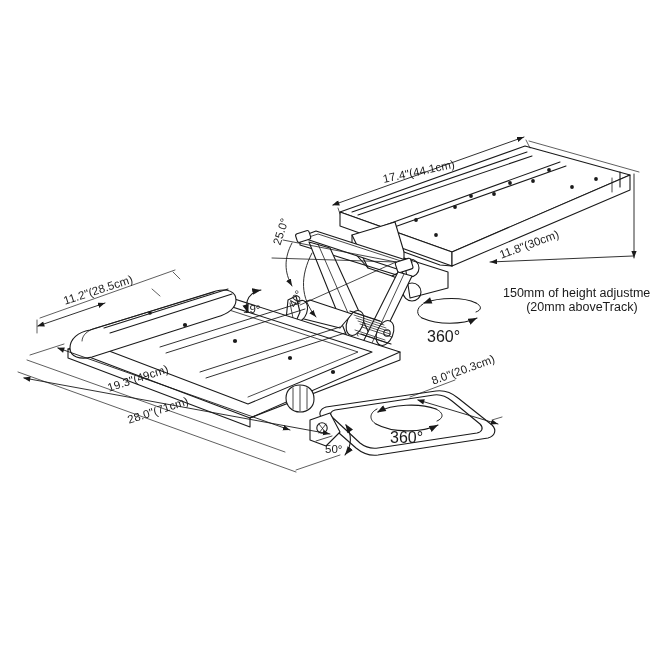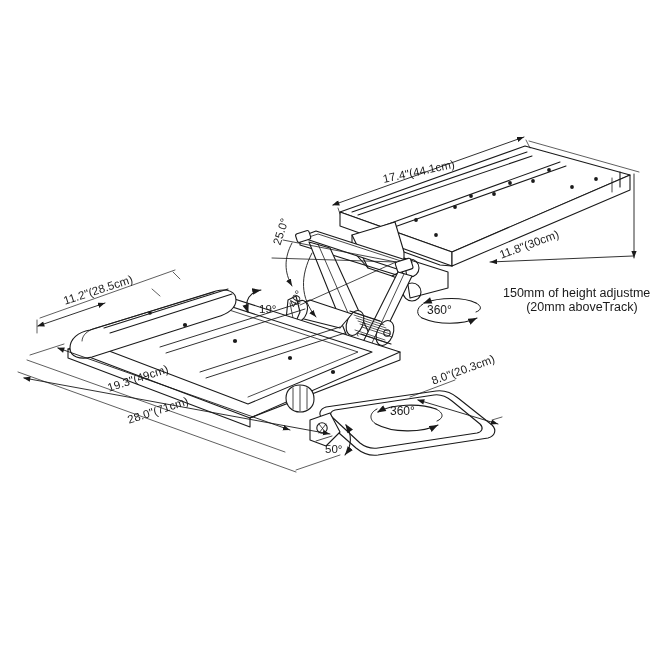--- a/index.html
+++ b/index.html
@@ -35,21 +35,21 @@
     letter-spacing: 0.1px;
   }
   .ang {
     font-size: 11.5px;
   }
   .note {
     font-size: 12.5px;
     text-align: center;
   }
   .note div { white-space: nowrap; }
-  .rot360 { font-size: 12px; }
+  .rot360 { font-size: 16px; margin-top: 24px; }
 </style>
 </head>
 <body>
 
 <div id="stage">
 
   <svg id="drawing" viewBox="0 0 650 650">
     <defs>
       <marker id="ah" markerWidth="9" markerHeight="9" refX="8" refY="3" orient="auto" markerUnits="strokeWidth">
         <path d="M0,0 L8,3 L0,6 z" fill="#1a1a1a"></path>
@@ -273,21 +273,21 @@
   <div class="lbl dim" style="left:108px; top:382px; transform: rotate(-18deg); transform-origin: left center;">19.3"(49cm)</div>
 
   <div class="lbl dim" style="left:128px; top:414px; transform: rotate(-18deg); transform-origin: left center;">28.0"(71cm)</div>
 
   <div class="lbl dim" style="left:432px; top:375px; transform: rotate(-20deg); transform-origin: left center;">8.0"(20.3cm)</div>
 
   <div class="lbl ang" style="left:277px; top:238px; transform: rotate(-72deg); transform-origin: left center;">25.0°</div>
 
   <div class="lbl ang" style="left:292px; top:300px; transform: rotate(-60deg); transform-origin: left center;">40°</div>
 
-  <div class="lbl ang" style="left:259px; top:303px;">19°</div>
+  <div class="lbl ang" style="left:243px; top:303px;">19°</div>
 
   <div class="lbl ang" style="left:325px; top:443px;">50°</div>
 
   <div class="lbl rot360" style="left:427px; top:304px;">360°</div>
 
   <div class="lbl rot360" style="left:390px; top:405px;">360°</div>
 
   <div class="lbl note" style="left:503px; top:286px;">
     <div>150mm of  height adjustment</div>
     <div>(20mm aboveTrack)</div>

